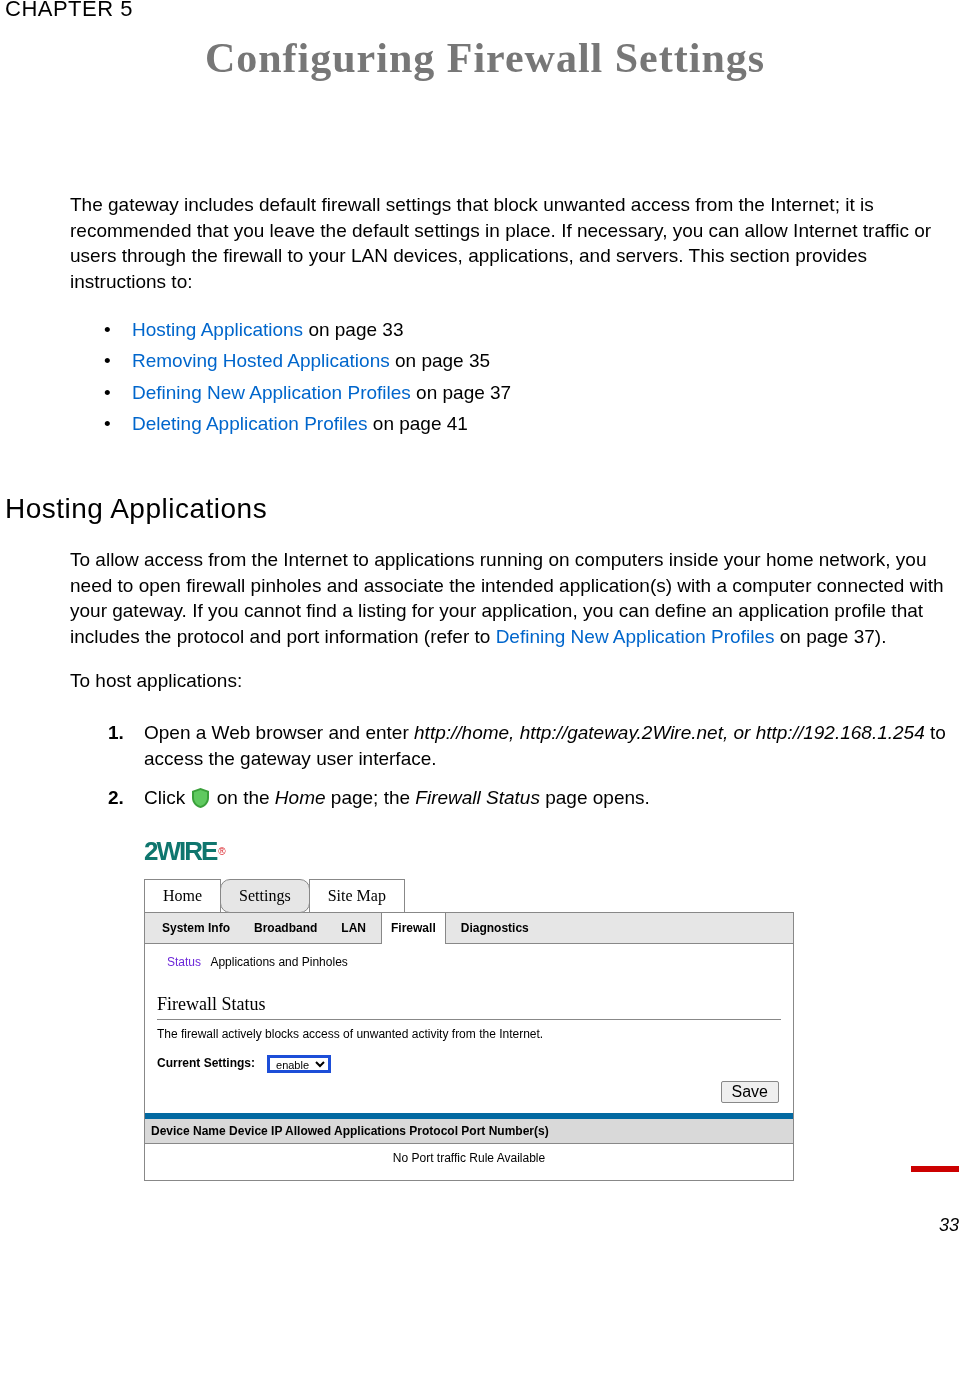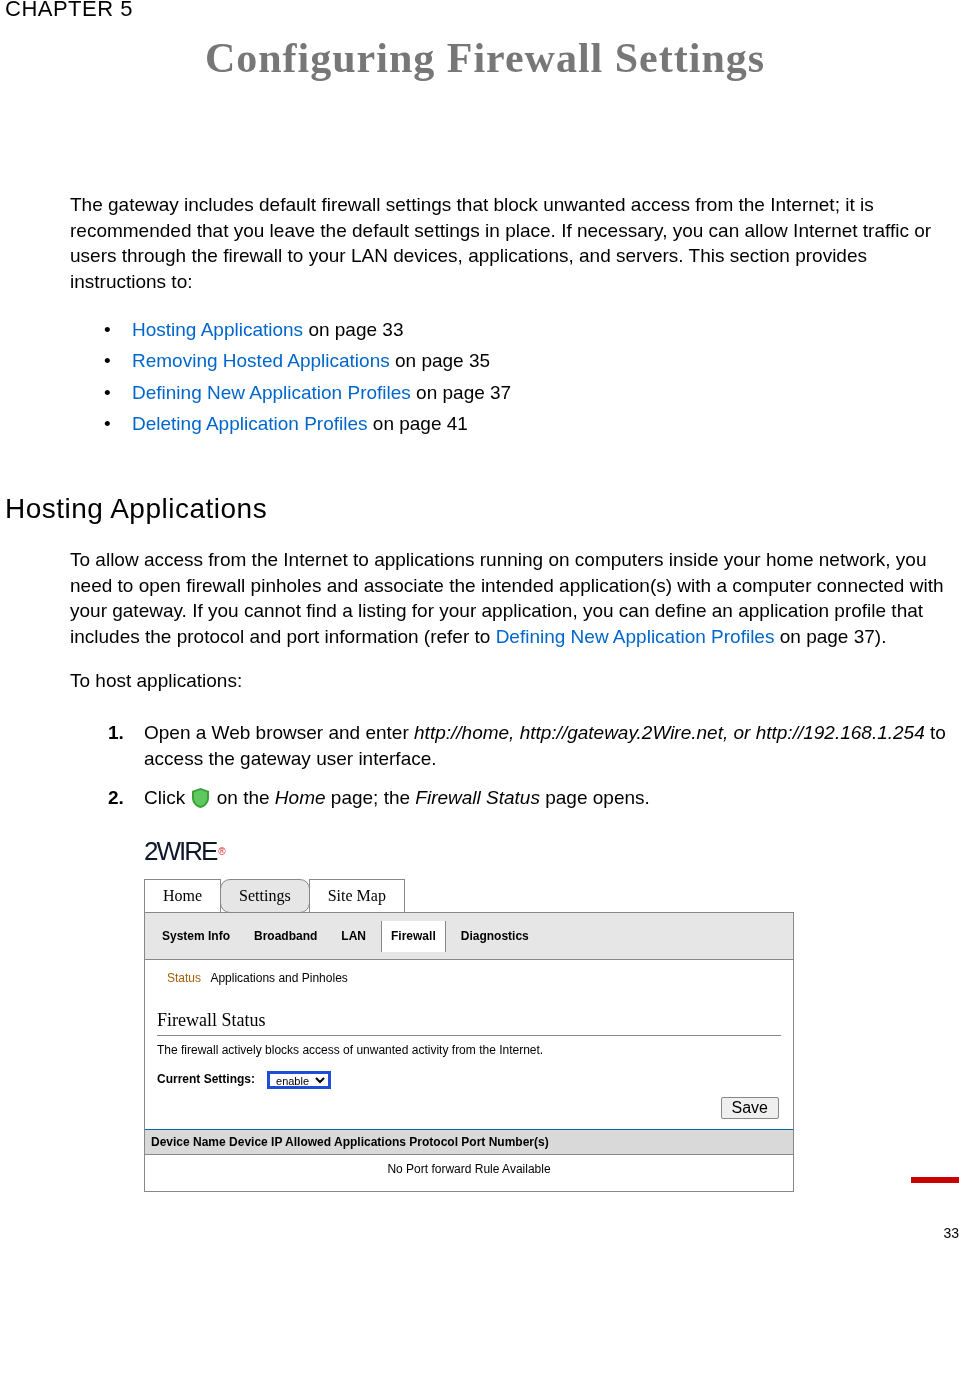--- a/index.html
+++ b/index.html
@@ -82,23 +82,23 @@
     margin: 16px 0 0 74px;
     width: 650px;
     font-family: Verdana, Arial, sans-serif;
     font-size: 13px;
   }
   .logo-row {
     margin-bottom: 10px;
   }
   .logo-text {
     font-family: Arial Black, Arial, sans-serif;
-    font-weight: 400;
+    font-weight: 700;
     font-size: 26px;
-    color: #0f172a;
+    color: #0f766e;
     letter-spacing: -2px;
   }
   .logo-reg {
     font-size: 10px;
     color: #d81920;
     vertical-align: super;
     margin-left: 2px;
   }
   .main-tabs {
     display: flex;
@@ -113,21 +113,21 @@
     font-size: 16px;
     margin-right: -1px;
   }
   .main-tab.active {
     background: #e6e6e6;
     border-radius: 10px;
   }
   .secondary-row {
     border: 1px solid #888;
     background: #e6e6e6;
-    padding: 8px 8px;
+    padding: 0 8px;
     display: flex;
     align-items: stretch;
     gap: 6px;
     font-size: 12px;
     font-weight: bold;
     margin-top: -1px;
   }
   .secondary-item {
     padding: 7px 9px;
   }
@@ -142,21 +142,21 @@
     border-right: 1px solid #888;
     border-bottom: 1px solid #888;
     padding: 10px 12px 14px 12px;
   }
   .sub-links {
     font-size: 12px;
     margin-bottom: 22px;
     padding-left: 10px;
   }
   .sub-link-active {
-    color: #a16207;
+    color: #6d28d9;
   }
   .panel-heading {
     font-family: Georgia, serif;
     font-size: 18px;
     font-weight: 400;
     border-bottom: 1px solid #888;
     padding-bottom: 3px;
     margin: 0 0 6px 0;
   }
   .panel-text {
@@ -188,34 +188,35 @@
     background: #efefef;
     border: 1px solid #888;
     padding: 1px 10px;
     border-radius: 2px;
   }
   .device-header-row {
     background: #d9d9d9;
     font-size: 12px;
     font-weight: bold;
     padding: 4px 6px;
-    border-top: 1px solid #0369a1;
+    border-top: 6px solid #0369a1;
     border-bottom: 1px solid #888;
     margin: 0 -12px;
   }
   .no-rule {
     text-align: center;
     font-size: 12px;
     padding: 6px 0 0 0;
   }
   .page-number {
     text-align: right;
-    font-size: 14px;
+    font-size: 18px;
     margin-top: 34px;
     padding-right: 6px;
+    font-style: italic;
   }
   .red-bar {
     text-align: right;
     padding-right: 6px;
     margin-top: -28px;
     margin-bottom: 8px;
   }
   .red-bar span {
     display: inline-block;
     width: 48px;
@@ -297,19 +298,19 @@
         <select class="select-box">
           <option>enable</option>
         </select>
       </div>
 
       <div class="save-row">
         <button class="save-btn">Save</button>
       </div>
 
       <div class="device-header-row">Device Name Device IP Allowed Applications Protocol Port Number(s)</div>
-      <div class="no-rule">No Port forward Rule Available</div>
+      <div class="no-rule">No Port traffic Rule Available</div>
     </div>
   </div>
 </div>
 
 <div class="red-bar"><span></span></div>
 <div class="page-number">33</div>
 
 </body></html>

